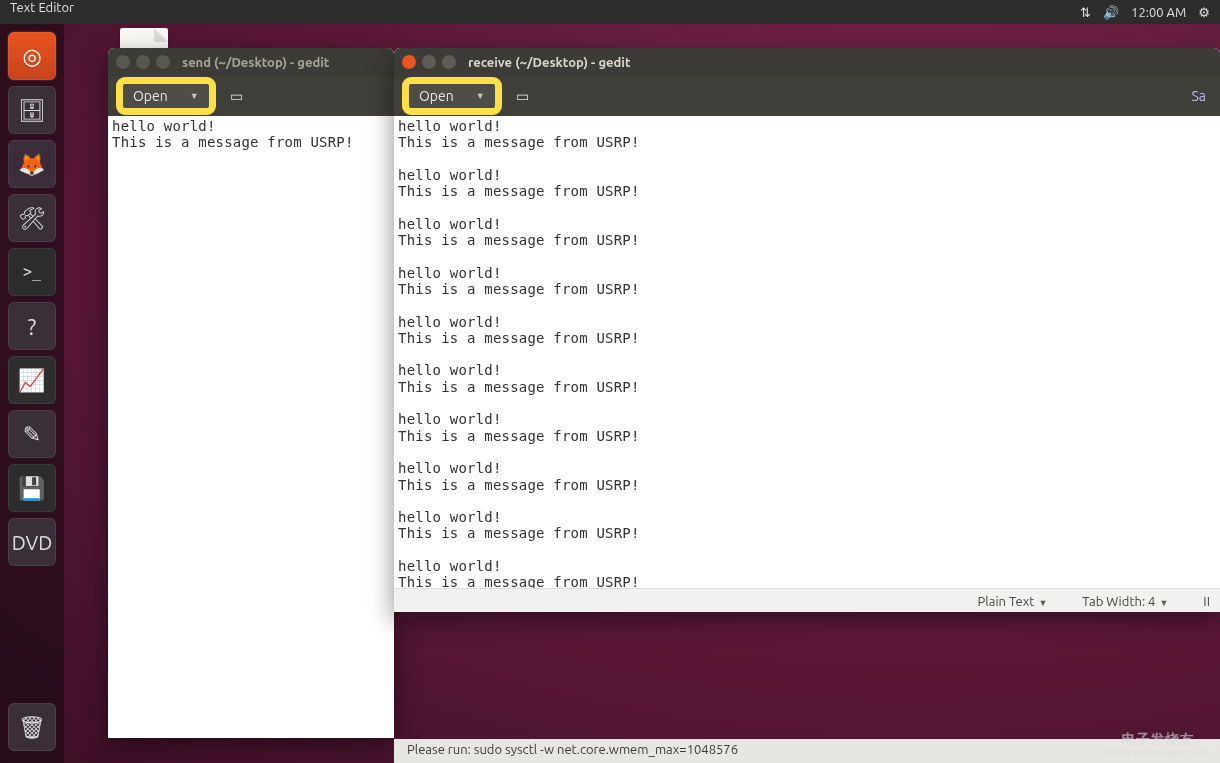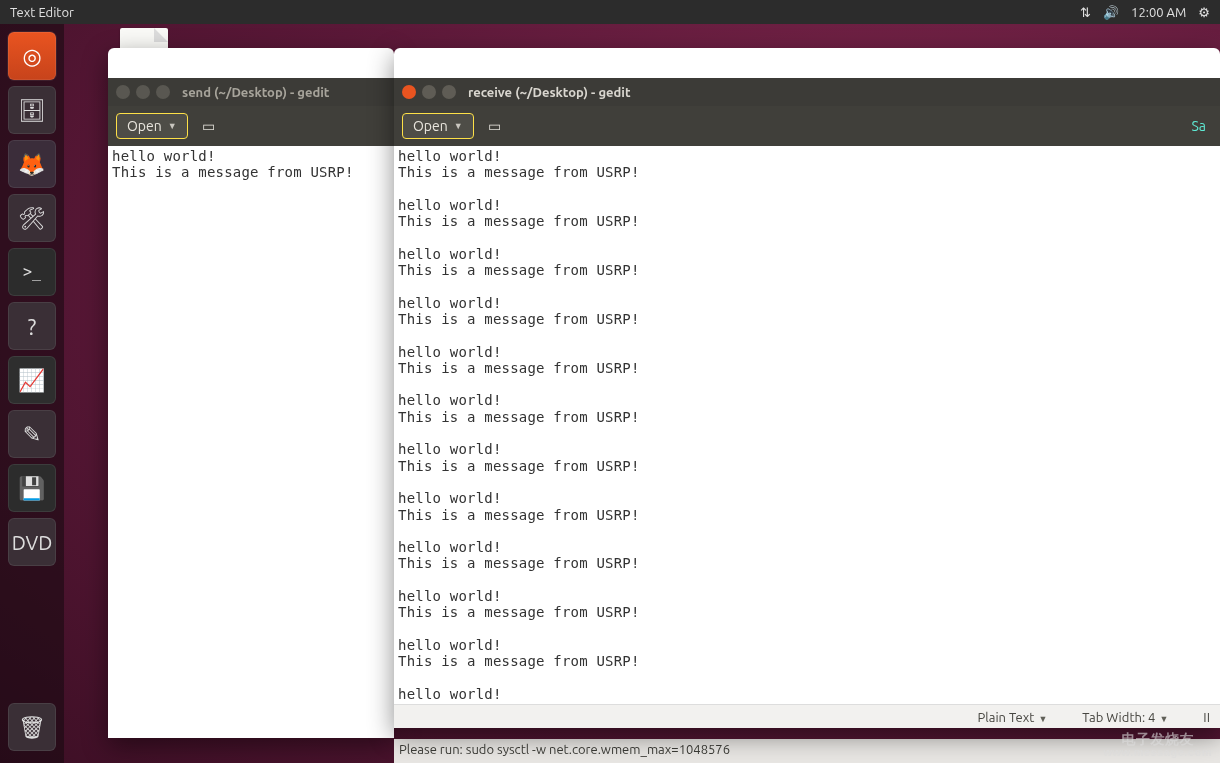--- a/index.html
+++ b/index.html
@@ -5,21 +5,21 @@
 * { box-sizing: border-box; margin: 0; padding: 0; }
 body {
   font-family: Ubuntu, "Segoe UI", Arial, sans-serif;
   width: 1220px; height: 763px;
   background: #5b1838;
   background-image: radial-gradient(ellipse at 75% 35%, #8a2c54 0%, #5b1838 55%, #3d0f25 100%);
   overflow: hidden; position: relative; color: #f5f5f5; font-size: 13px;
 }
 .menubar {
   position: absolute; top: 0; left: 0; right: 0; height: 24px;
-  background: #2c2c2c; display: flex; align-items: center; padding: 0 10px;
+  background: #2c2c2c; display: flex; padding: 0 10px;
   color: #e0e0e0; font-size: 13px; z-index: 50;
 }
 .menubar .spacer { flex: 1; }
 .menubar .ind { margin-left: 12px; display: inline-flex; align-items: center; }
 .launcher {
   position: absolute; top: 24px; left: 0; width: 64px; bottom: 0;
   background: rgba(20,10,15,0.55); display: flex; flex-direction: column;
   align-items: center; padding-top: 8px; gap: 6px; z-index: 40;
 }
 .licon {
@@ -40,54 +40,54 @@
   content:""; position:absolute; top:0; right:0; width:14px; height:14px;
   background:#ddd; clip-path: polygon(0 0, 100% 100%, 0 100%);
 }
 .win {
   position: absolute; background: #fff;
   border-radius: 6px 6px 0 0; overflow: hidden;
   box-shadow: 0 8px 26px rgba(0,0,0,0.45);
   display: flex; flex-direction: column;
 }
 .win.send { top: 48px; left: 108px; width: 286px; height: 690px; z-index: 60; }
-.win.recv { top: 48px; left: 394px; width: 826px; height: 680px; z-index: 70; }
+.win.recv { top: 48px; left: 394px; width: 826px; height: 564px; z-index: 70; }
 .titlebar {
   height: 28px; background: #3c3b37; display: flex; align-items: center;
-  padding: 0 8px; gap: 6px; color: #d9d6cf; font-size: 13px; font-weight: 600; margin-top: 30px;
+  padding: 0 8px; gap: 6px; color: #d9d6cf; font-size: 13px; font-weight: 600;
 }
 .wbtn { width: 14px; height: 14px; border-radius: 50%; background:#5f5c55; display:inline-block;}
 .wbtn.close { background: #e95420; }
 .wbtn.dim { background: #595751; }
 .toolbar {
   height: 40px; background: #403f3a; display: flex; align-items: center; padding: 0 8px;
   gap: 10px; color: #e6e4dd; font-size: 14px;
 }
 .openbtn {
-  background: #4e4d47; border: 1px solid #fde047; border-radius: 4px;
-  padding: 4px 10px; display: flex; align-items: center; gap: 6px; color:#e8e5dd;
+  background: #4e4d47; border: 7px solid #fde047; border-radius: 9px;
+  padding: 4px 10px; display: flex; align-items: center; gap: 22px; color:#e8e5dd;
 }
 .openbtn .tri { font-size: 9px; color:#c9c6bf;}
 .newtab { width: 22px; height:22px; display:flex;align-items:center;justify-content:center;
   color:#e0ded7; border:1px solid transparent; border-radius:3px; }
 .toolbar .spacer{flex:1;}
-.savebtn { padding:4px 6px; color:#5eead4; }
+.savebtn { padding:4px 6px; color:#c4b5fd; }
 .editor {
   flex:1; background:#fff; color:#333; font-family: "DejaVu Sans Mono","Courier New",monospace;
   font-size: 14px; line-height: 16.3px; padding: 2px 4px; white-space: pre; overflow:hidden;
   letter-spacing: 0.2px;
 }
 .statusbar {
   height: 24px; background:#f2f1ef; border-top:1px solid #ddd; color:#474641;
   display:flex; align-items:center; padding:0 10px; gap:35px; font-size:13px; justify-content:flex-end;
 }
 .statusbar .tri{font-size:9px;color:#606058;margin-left:4px;}
 .terminal-line {
   position: absolute; left: 394px; bottom: 0; width: 826px; height: 24px;
-  color:#3b3b36; background:#e8e6e3; font-size:13px; padding:3px 5px;
+  color:#3b3b36; background:#e8e6e3; font-size:13px; padding:3px 13px;
   z-index: 65; font-family: Ubuntu, Arial, sans-serif;
 }
 .watermark {
   position:absolute; right:8px; bottom:4px; z-index:200; color:rgba(220,220,220,0.6);
   font-size:11px; text-align:center; line-height:13px; pointer-events:none;
   font-family: Arial, sans-serif; letter-spacing:0.5px;font-weight:bold;
 }
 .watermark .big{font-size:14px;}
 </style>
 </head>

